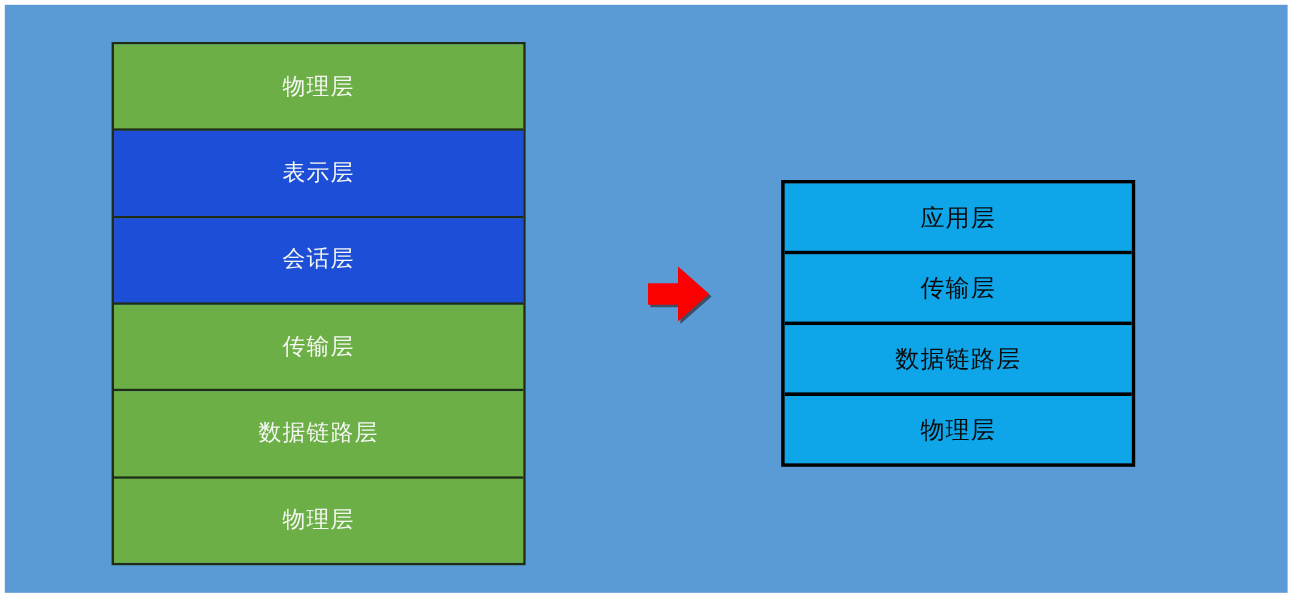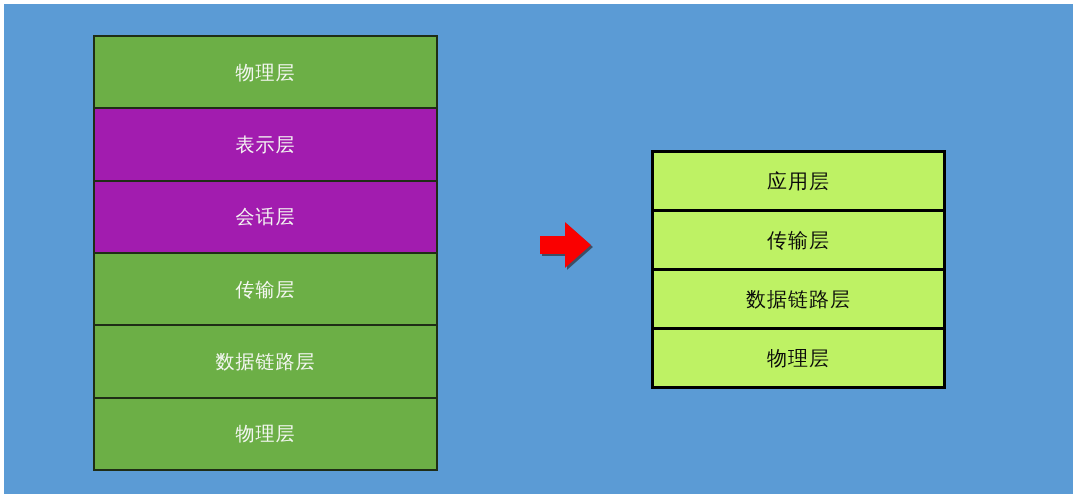--- a/index.html
+++ b/index.html
@@ -50,21 +50,21 @@
     align-items: center;
     justify-content: center;
     box-sizing: border-box;
     border-bottom: 2px solid #1f2d16;
     position: relative;
   }
   #osi-stack .layer-row:last-child {
     border-bottom: none;
   }
   #osi-stack .layer-row.green { background: #6CAF46; }
-  #osi-stack .layer-row.orange { background: #a21caf; }
+  #osi-stack .layer-row.orange { background: #1d4ed8; }
   #osi-stack .layer-label {
     font-size: 19px;
     line-height: 1;
     color: #f4f7f2;
     letter-spacing: 1px;
     white-space: nowrap;
     user-select: none;
   }
 
   
@@ -79,21 +79,21 @@
     box-sizing: border-box;
     border: 3px solid #000000;
   }
   #tcpip-stack .layer-row {
     flex: 1 1 0;
     display: flex;
     align-items: center;
     justify-content: center;
     box-sizing: border-box;
     border-bottom: 3px solid #000000;
-    background: #bef264;
+    background: #0ea5e9;
     text-align: right;
   }
   #tcpip-stack .layer-row:last-child {
     border-bottom: none;
   }
   #tcpip-stack .layer-label {
     font-size: 20px;
     line-height: 1;
     color: #0a0a0a;
     letter-spacing: 1px;

